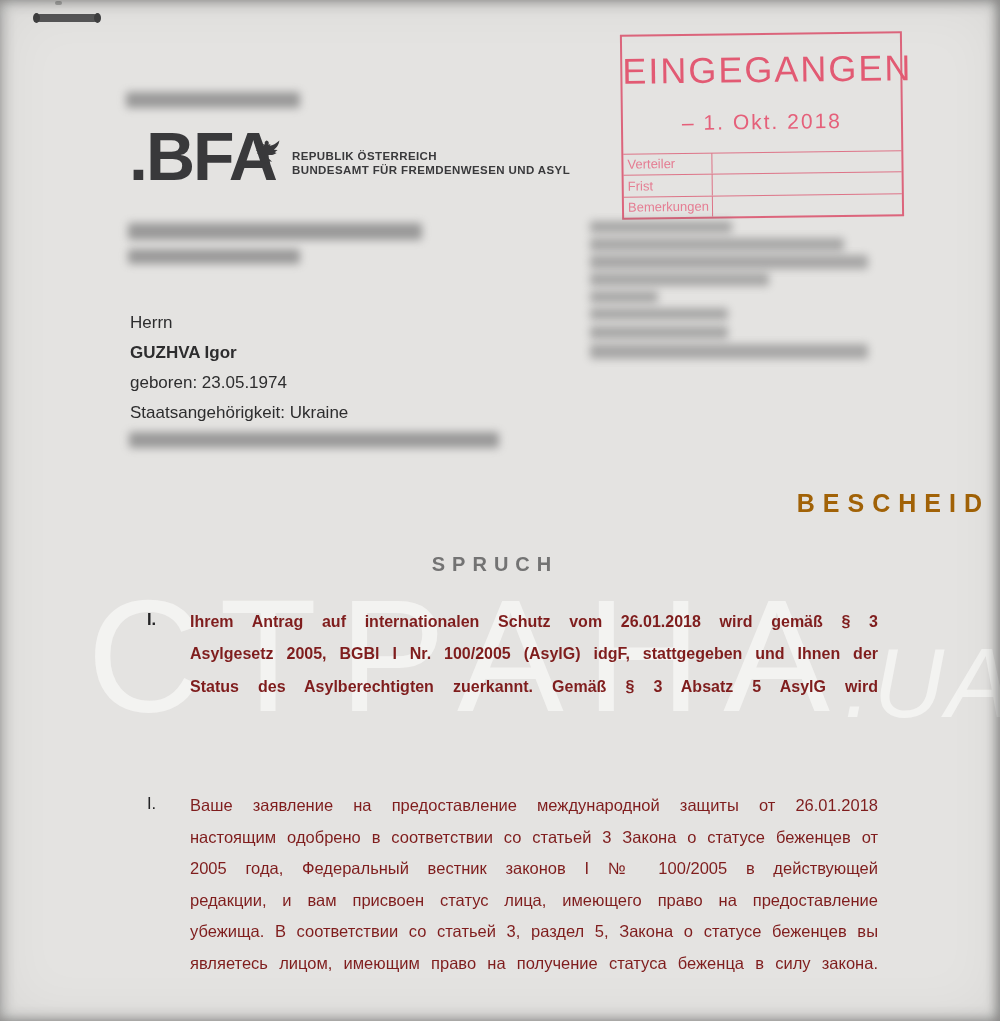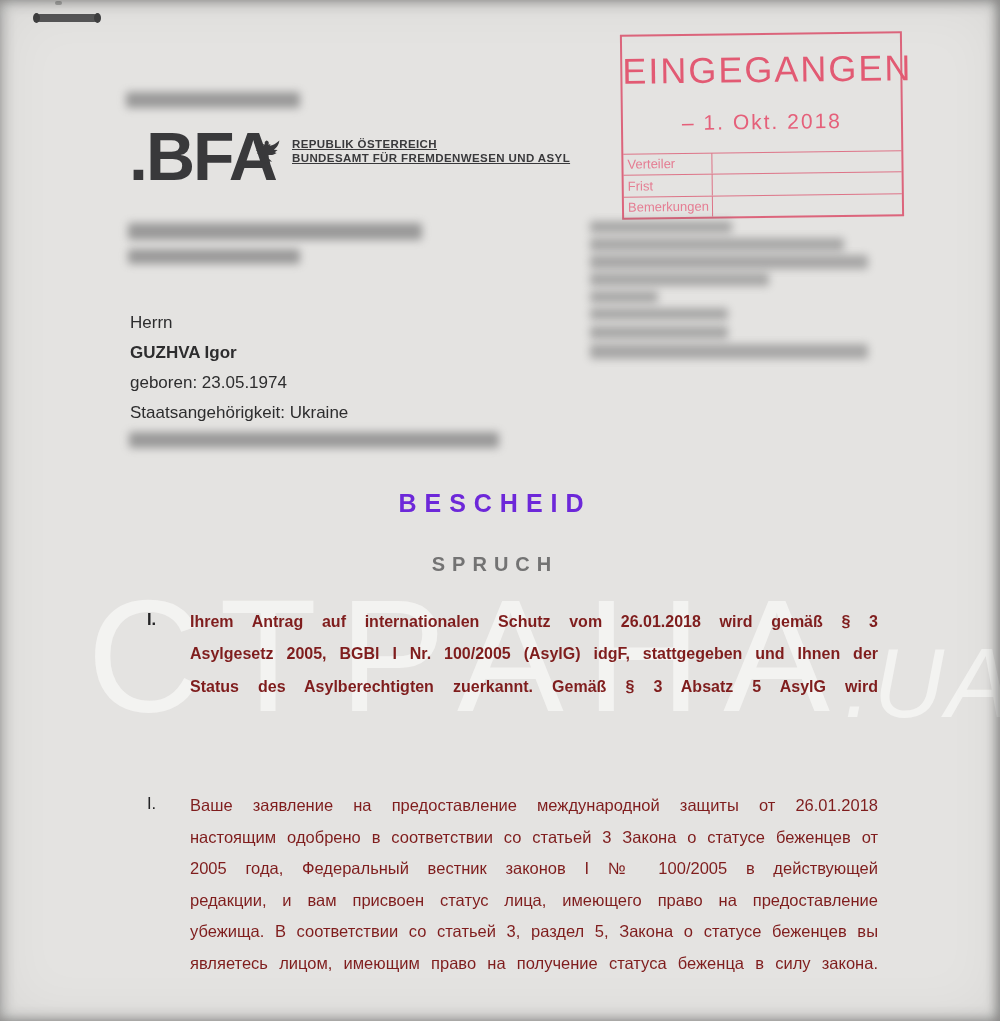--- a/index.html
+++ b/index.html
@@ -41,23 +41,23 @@
   .redact.light{opacity:.45;}
 
   
   .bfa{
     position:absolute;left:129px;top:122px;
     font-size:68px;font-weight:700;letter-spacing:-2px;color:#39393b;
     line-height:1;
   }
   .eagle{position:absolute;left:252px;top:138px;width:28px;height:34px;}
   .orgname{
-    position:absolute;left:292px;top:138px;
+    position:absolute;left:292px;top:150px;
     font-size:11.5px;font-weight:700;letter-spacing:.4px;color:#39393b;
-    line-height:13.5px;white-space:nowrap;text-decoration:underline;
+    line-height:13.5px;white-space:nowrap;
   }
 
   
   .stamp{
     position:absolute;left:621px;top:33px;width:282px;height:185px;
     border:2px solid rgba(219,79,106,.85);
     color:#e25a73;
     transform:rotate(-.7deg);
     box-sizing:border-box;
   }
@@ -80,22 +80,22 @@
     border-right:1px solid rgba(219,79,106,.75);align-self:stretch;
     display:flex;align-items:center;
   }
   .stamp-value{flex:1;}
 
   
   .addr-line{position:absolute;left:130px;font-size:17px;color:#2d2d2e;white-space:nowrap;}
 
   
   .h-main{
-    position:absolute;left:0;width:990px;top:489px;text-align:center;
-    font-size:25px;font-weight:700;letter-spacing:8px;color:#6d28d9;
+    position:absolute;left:0;width:990px;top:489px;text-align:right;
+    font-size:25px;font-weight:700;letter-spacing:8px;color:#a16207;
   }
   .h-sub{
     position:absolute;left:0;width:990px;top:553px;text-align:center;
     font-size:20px;font-weight:700;letter-spacing:7px;color:#737373;
   }
 
   
   .numeral{position:absolute;left:147px;font-size:16.5px;color:#242425;}
   .numeral.bold{font-weight:700;}
   .para{position:absolute;left:190px;width:688px;}

